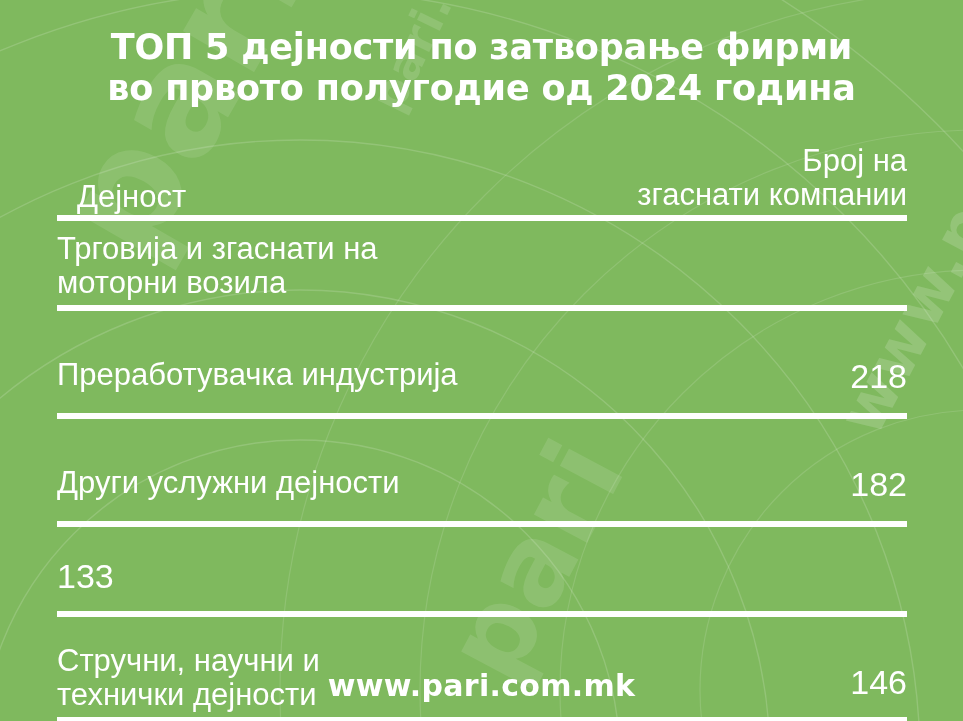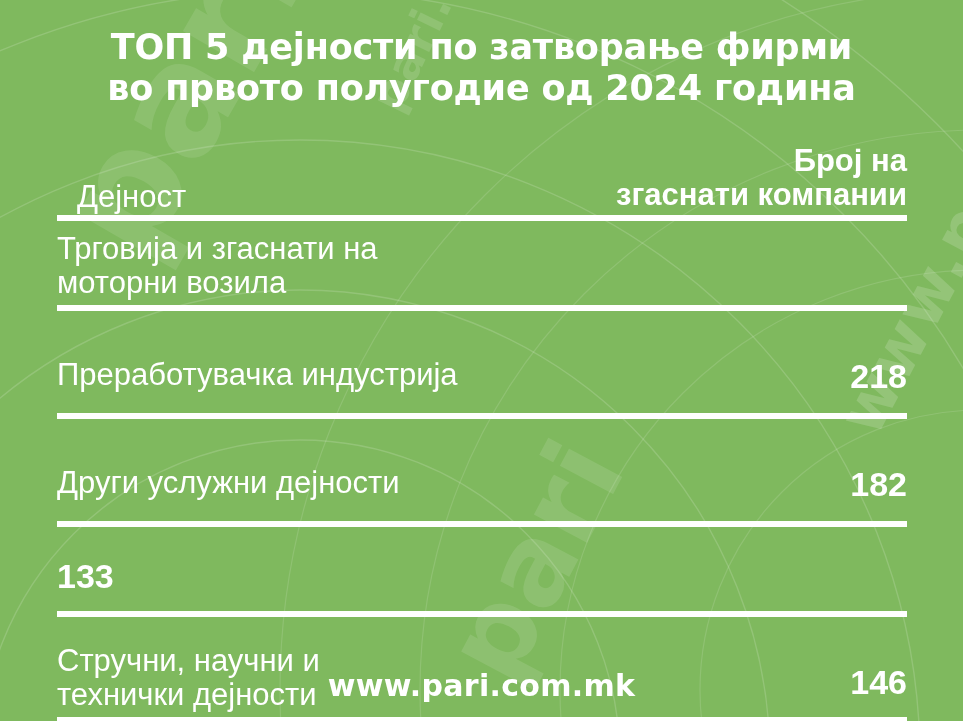--- a/index.html
+++ b/index.html
@@ -123,21 +123,21 @@
     line-height: 1.08;
     font-weight: 400;
     white-space: pre-line;
     padding-bottom: 6px;
     text-align: left;
     max-width: 640px;
   }
   .cell-value {
     font-size: 34px;
     line-height: 1.08;
-    font-weight: 700;
+    font-weight: 400;
     text-align: right;
     padding-bottom: 8px;
     white-space: nowrap;
     margin-top: 37px;
   }
 
   .header-row .cell-label {
     font-size: 31px;
     padding-bottom: 2px;
     margin-left: 20px;

